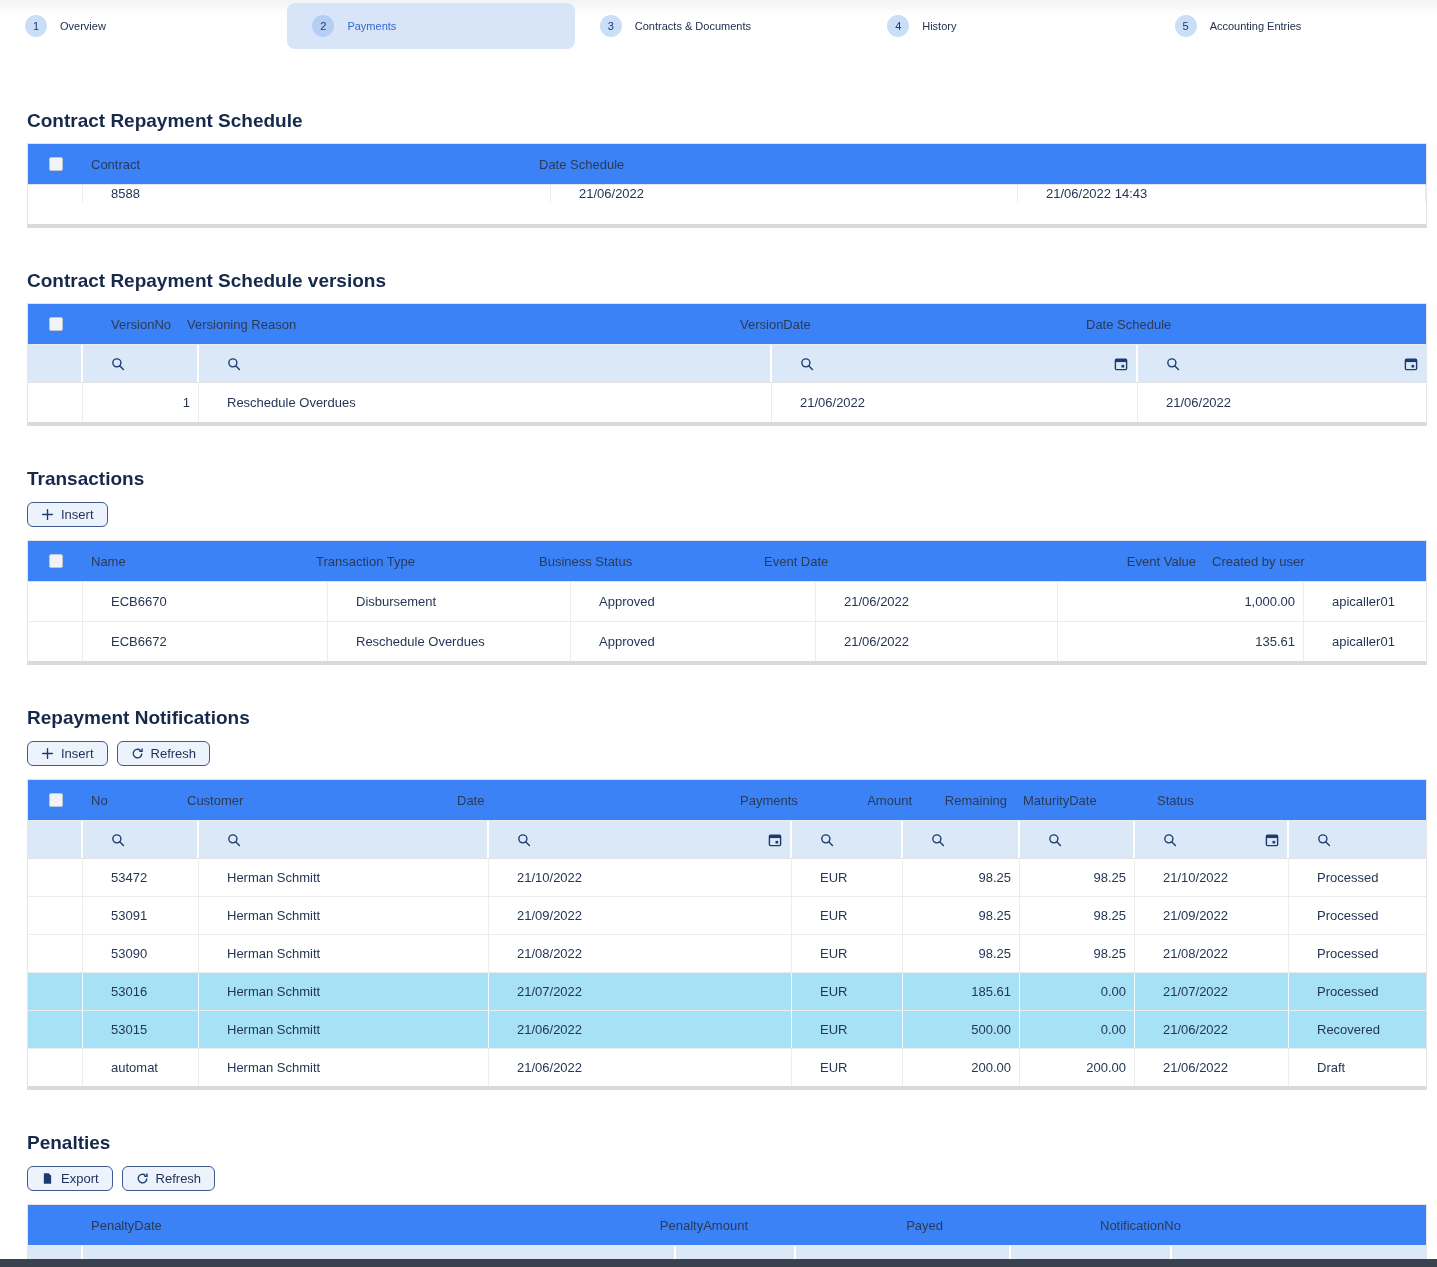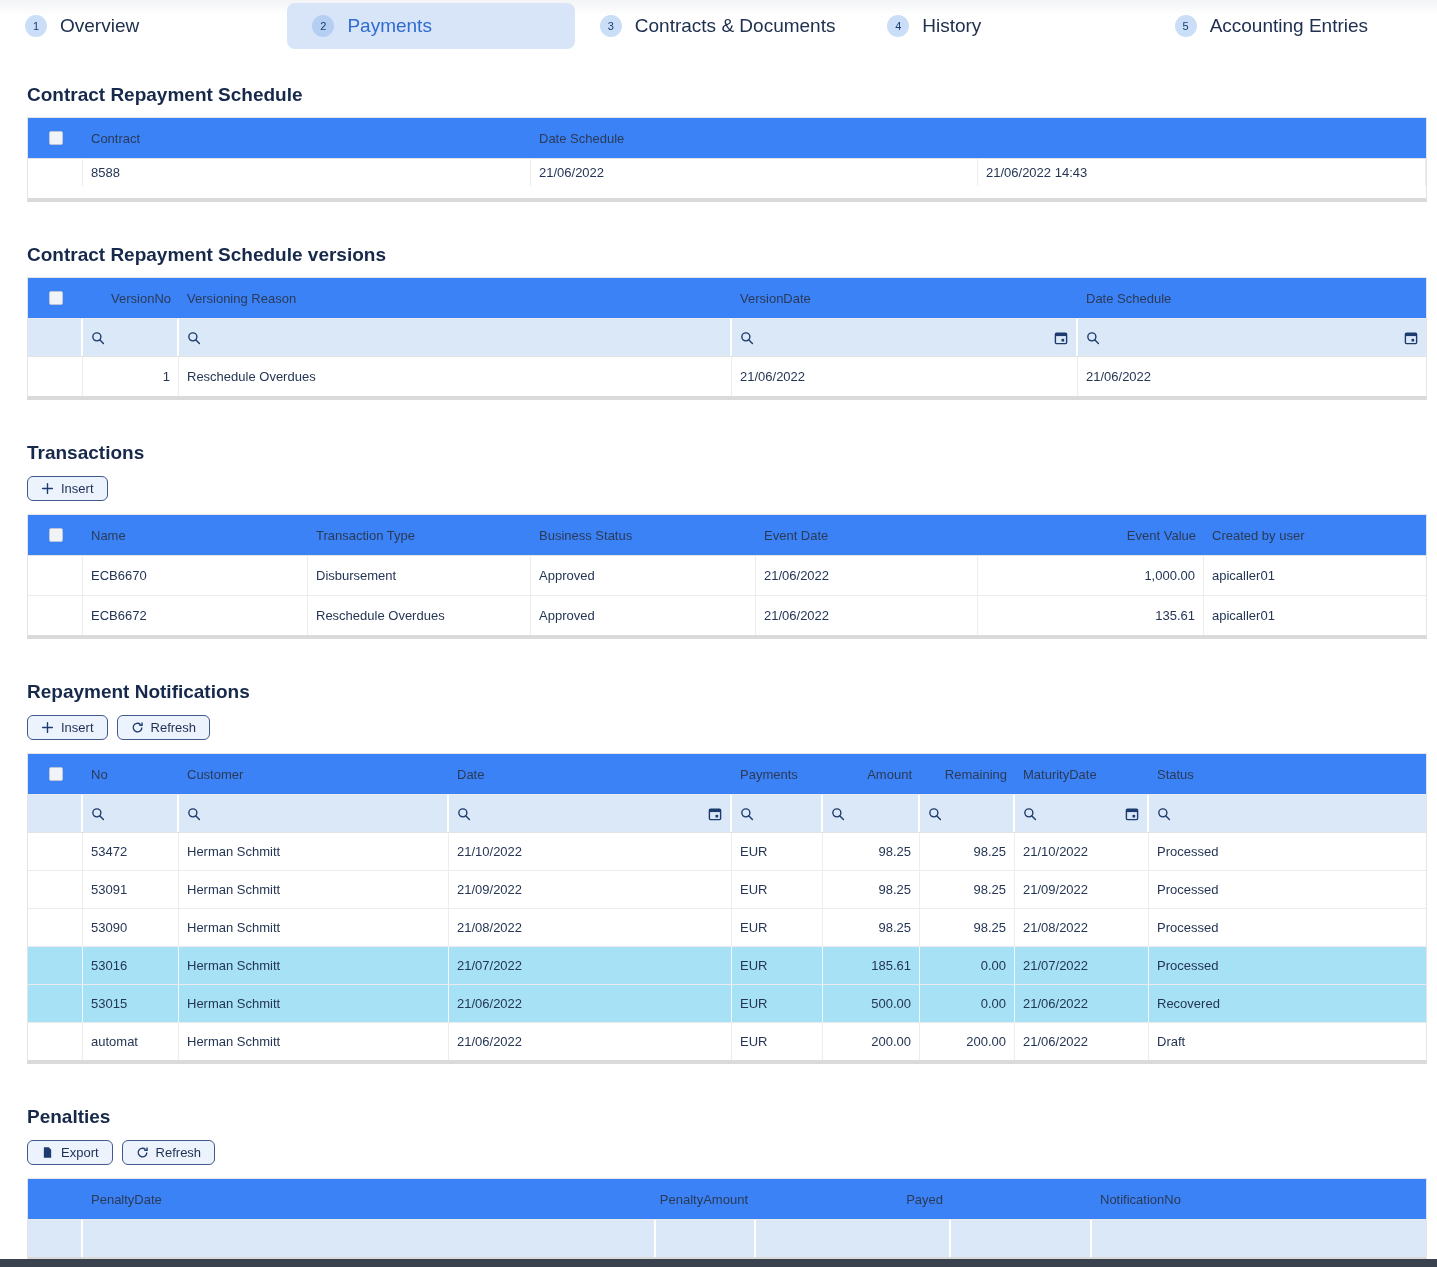--- a/index.html
+++ b/index.html
@@ -10,38 +10,38 @@
   
   .tabbar { display:flex; height:52px; align-items:center;
             background:linear-gradient(180deg,#f3f4f6 0%,#ffffff 30%); }
   .tab { flex:1 1 0; height:46px; display:flex; align-items:center; padding-left:25px;
          border-radius:8px; cursor:pointer; }
   .tab.active { background:#d8e5f8; }
   .tab-num { width:22px; height:22px; border-radius:50%; background:#cbdef7; color:#1d3b6e;
              font-size:11px; display:flex; align-items:center; justify-content:center;
              margin-right:13px; flex:none; }
   .tab.active .tab-num { background:#b5cff3; }
-  .tab-label { font-size:19px; color:#20304f; }
+  .tab-label { font-size:11px; color:#20304f; }
   .tab.active .tab-label { color:#2f6bd0; }
 
   .content { padding:0 10px 0 27px; }
 
   .sec-title { font-size:19px; font-weight:700; color:#16294b; margin:42px 0 11px; }
-  .sec-title.first { margin-top:32px; }
+  .sec-title.first { margin-top:58px; }
 
   .btnrow { display:flex; gap:9px; margin:12px 0 13px; }
   .btn { display:inline-flex; align-items:center; gap:7px; height:25px; padding:0 13px;
          border:1px solid #41598c; border-radius:6px; background:#edf3fc; color:#1e2f55;
          font-size:13px; cursor:pointer; }
   .btn .ic { width:13px; height:13px; }
 
   
   .tbl { border:1px solid #e4e4e6; border-bottom:4px solid #dadada; background:#3b82f6; }
   .row { display:grid; grid-template-columns:var(--cols); }
-  .row + .row, [data-repeat] .row { border-top:1px solid #ebebeb; }
+  .row + .row, [data-repeat] .row { border-top:1px solid #ebebeb;gap:20px; }
   [data-repeat] .row:first-child { border-top:1px solid #e3e3e3; }
   .row.head { height:40px; color:#2b3a57; }
   .row.filter { height:38px; background:#dbe8f8; }
   .row.body { height:40px; background:#fff; cursor:pointer; }
   .t4 .row.body { height:38px;text-align:center; }
   .row.body.hl { background:#a6e1f5; }
   .cell { display:flex; align-items:center; padding:0 8px; overflow:hidden; white-space:nowrap; }
   .row.body .cell { border-right:1px solid #ededed; }
   .row.body.hl .cell { border-right:1px solid rgba(255,255,255,.85); }
   .row.filter .cell { border-right:2px solid #ffffff; color:#1d3b6e; }

